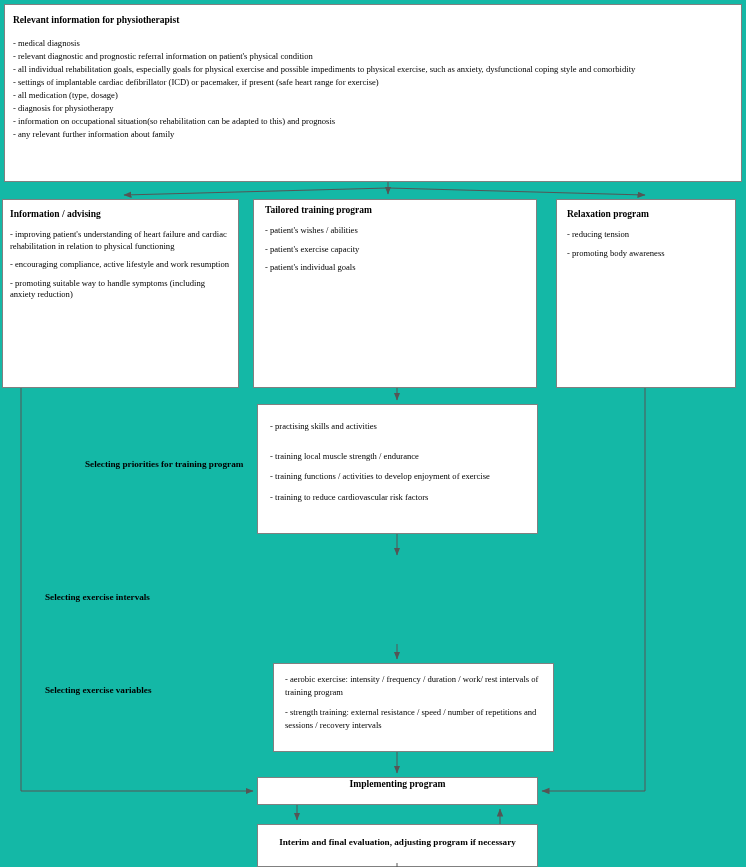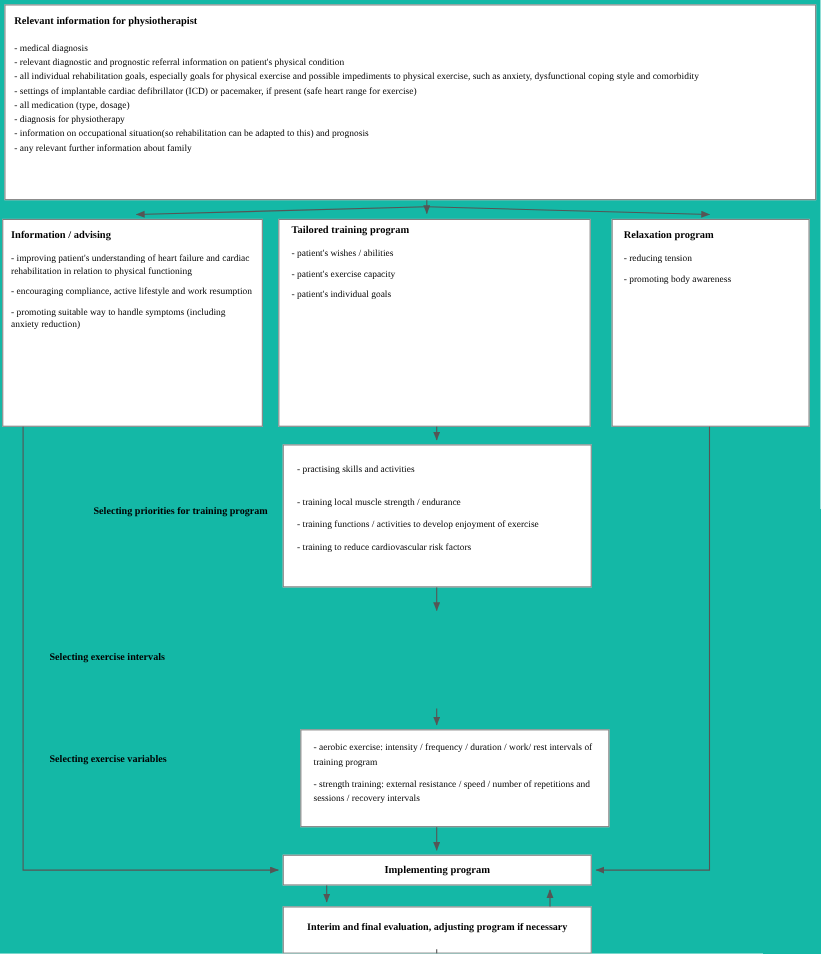--- a/index.html
+++ b/index.html
@@ -126,21 +126,21 @@
     <div class="box-line">- training to reduce cardiovascular risk factors</div>
   </div>
 
 
   <div class="box" style="left:257px; top:663px; width:281px; height:89px; padding:9px 10px 6px 11px;margin-left:16px;">
     <div class="box-line" style="line-height:13px">- aerobic exercise: intensity / frequency / duration /  work/ rest intervals of training program</div>
     <div class="list-gap"></div>
     <div class="box-line" style="line-height:13px">- strength training: external resistance / speed / number of repetitions and sessions / recovery intervals</div>
   </div>
 
-  <div class="box" style="left:257px; top:777px; width:281px; height:28px; display:flex; align-items:center; justify-content:center;">
+  <div class="box" style="left:257px; top:777px; width:281px; height:28px; display:flex; justify-content:center;">
     <div class="center-title">Implementing program</div>
   </div>
 
   <div class="box" style="left:257px; top:824px; width:281px; height:43px; padding-top:12px;">
     <div class="center-title" style="font-size:9.2px;">Interim and final evaluation, adjusting program if necessary</div>
   </div>
 
   <svg class="overlay" viewBox="0 0 746 867">
     <defs>
       <marker id="ah" markerWidth="9" markerHeight="9" refX="7.5" refY="3.2" orient="auto" markerUnits="userSpaceOnUse">

